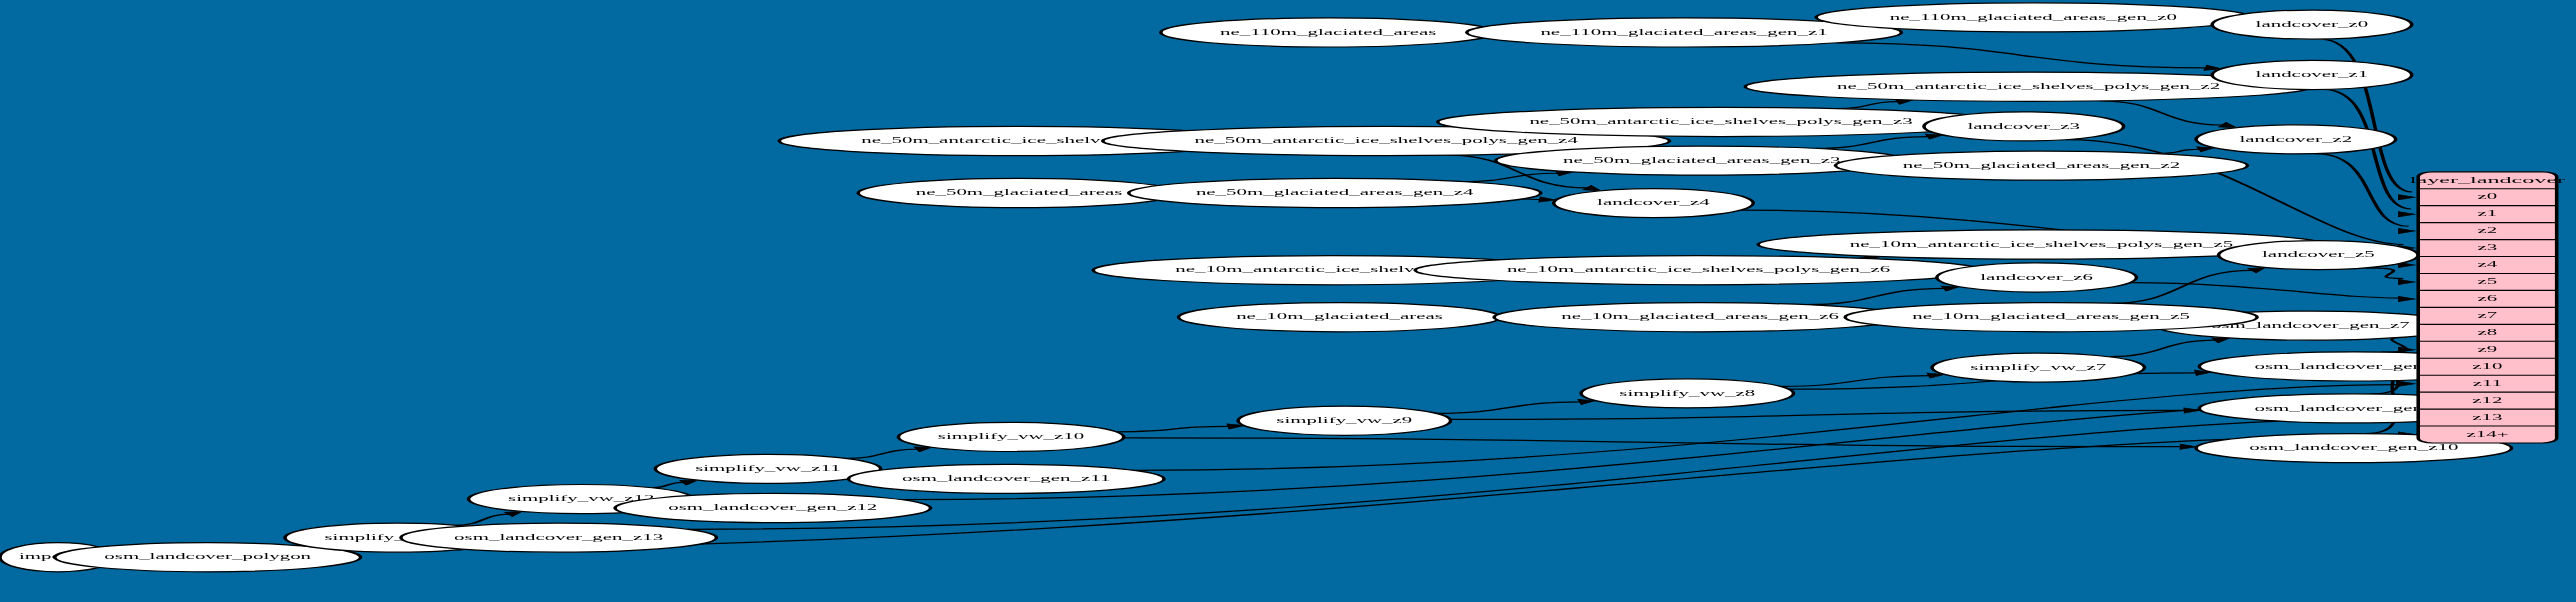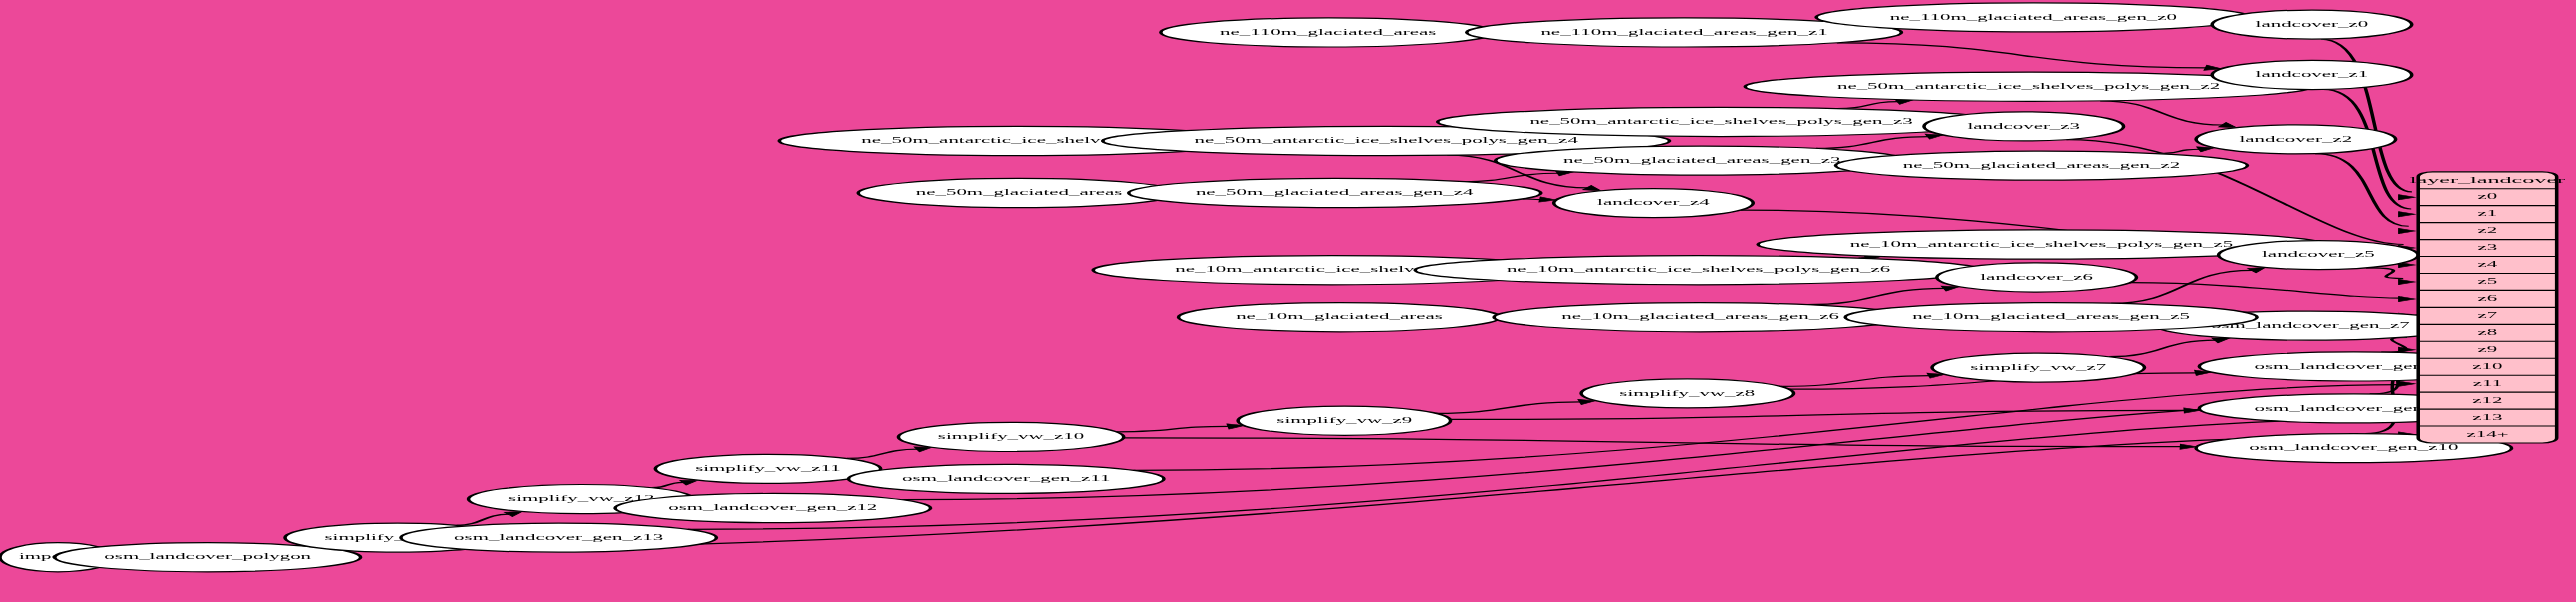--- a/index.html
+++ b/index.html
@@ -1,17 +1,17 @@
 <!DOCTYPE html>
 <html style="font-size:9px"><head>
 <meta charset="utf-8">
 <style>
   html,body{margin:0;padding:0;background:#ffffff;}
   body{width:2576px;height:602px;overflow:hidden;font-family:"Liberation Serif",serif;}
-  #graph-root{position:relative;width:2576px;height:602px;background:#ec4899;}
+  #graph-root{position:relative;width:2576px;height:602px;background:#0369a1;}
   svg#graph-canvas{position:absolute;left:0;top:0;width:2576px;height:602px;display:block;}
   .node-ellipse{fill:#ffffff;stroke:#000000;stroke-width:2.2;}
   .node-label{font-family:"Liberation Serif",serif;fill:#000000;text-anchor:middle;dominant-baseline:middle;}
   .edge-path{fill:none;stroke:#000000;stroke-width:2.2;}
   .arrow-head{fill:#000000;stroke:#000000;stroke-width:1;}
   .record-label{font-family:"Liberation Serif",serif;fill:#000000;text-anchor:middle;dominant-baseline:middle;}
 </style>
 </head>
 <body>
 

